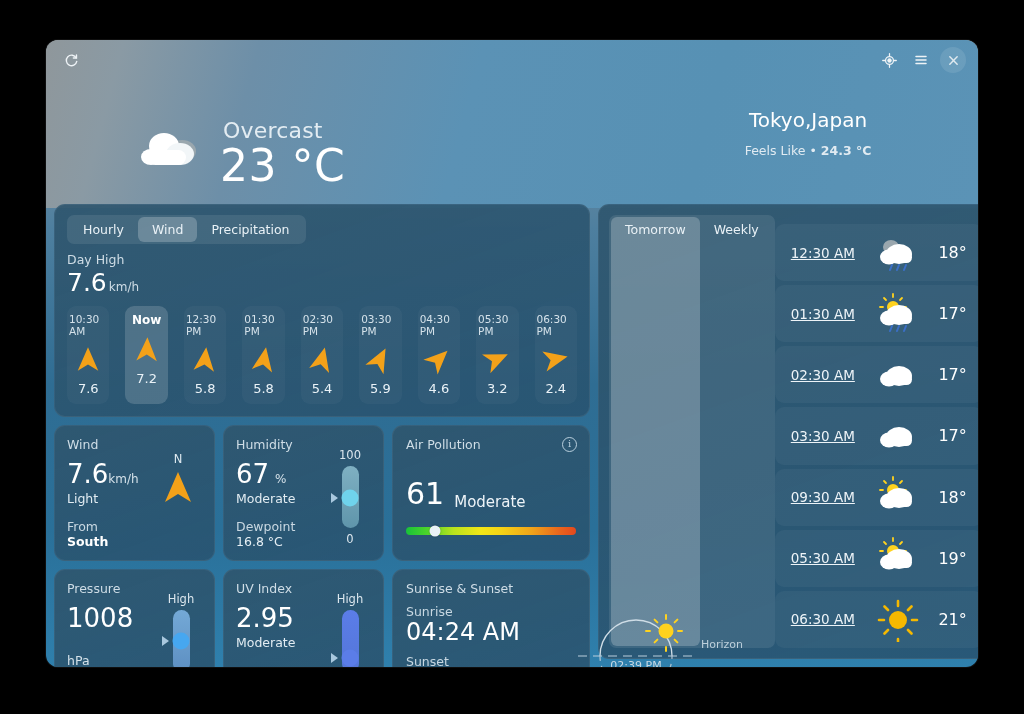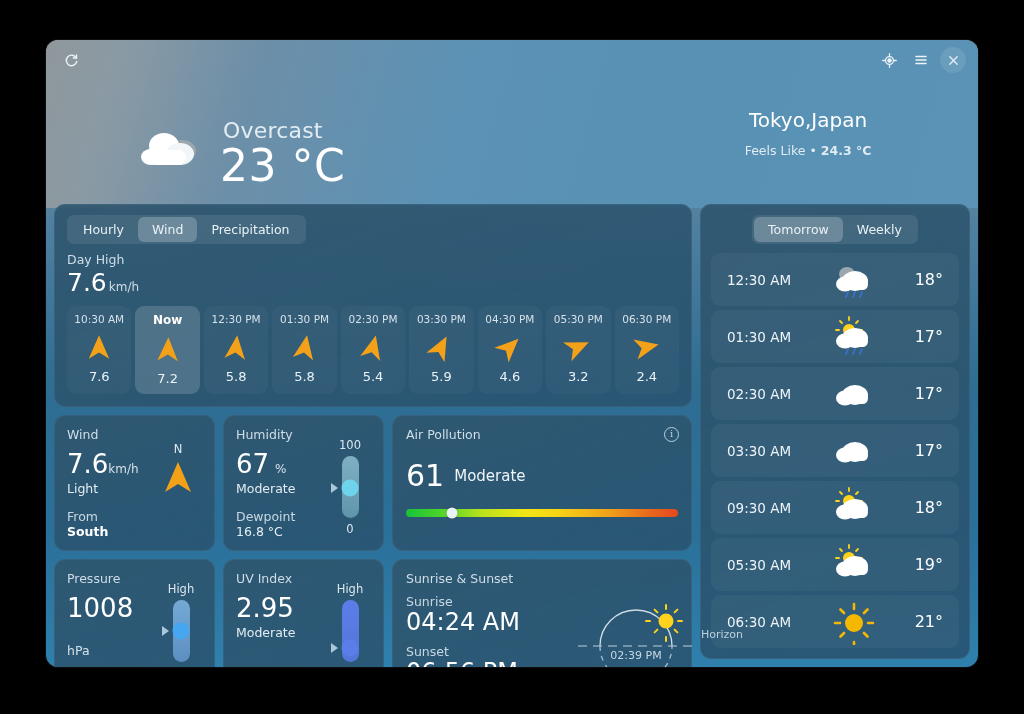--- a/index.html
+++ b/index.html
@@ -76,21 +76,21 @@
     border-radius: 7px; padding: 2px; margin-bottom: 8px;
   }
   .seg {
     font-size: 12.5px; color: #e9f1f6; padding: 5px 14px; border-radius: 6px;
     cursor: pointer; font-weight: 500; white-space: nowrap;
   }
   .seg.active { background: rgba(255,255,255,0.22); }
   .dayhigh-label { font-size: 12.5px; color: #cfdde6; }
   .dayhigh-val { font-size: 25px; color: #ffffff; font-weight: 500; margin-top: 1px; }
   .dayhigh-val small { font-size: 12px; color: #cfdde6; font-weight: 400; margin-left: 2px; }
-  .hours { display: flex; gap: 4px; margin-top: 9px; }
+  .hours { display: flex; gap: 16px; margin-top: 9px; }
   .hour {
     flex: 1; border-radius: 9px; padding: 7px 2px 8px 2px;
     display: flex; flex-direction: column; align-items: center; gap: 7px;
     background: rgba(255,255,255,0.035); cursor: pointer;
   }
   .hour.now { background: rgba(255,255,255,0.16); }
   .hour .h-time { font-size: 10.5px; color: #d5e2ea; }
   .hour.now .h-time { font-size: 12px; color: #ffffff; font-weight: 600; }
   .hour .h-val { font-size: 13px; color: #eaf2f7; }
   .arrow { width: 30px; height: 30px; display: block; }
@@ -139,28 +139,28 @@
   .info-i {
     position: absolute; right: 12px; top: 11px; width: 15px; height: 15px;
     border-radius: 50%; border: 1.4px solid #b9cfdd; color: #b9cfdd;
     font-size: 10px; line-height: 12px; text-align: center; cursor: pointer;
     font-family: "DejaVu Serif", serif;
   }
   .ss-label { font-size: 12.5px; color: #c8d8e2; margin-top: 8px;}
   .ss-time { font-size: 24px; color: #ffffff; font-weight: 500; line-height: 1.15;}
 
   
-  .panel { height: 100%; padding: 10px 10px 10px 10px; display: flex; flex-direction: column; }
+  .panel { height: 100%; padding: 10px 10px 10px 10px; display: flex; flex-direction: row; }
   .panel .segwrap { display: flex; justify-content: center; }
   .flist { margin-top: 9px; display: flex; flex-direction: column; gap: 4px; flex: 1; }
   .frow {
     flex: 1; display: flex; align-items: center; padding: 0 16px;
     background: rgba(255,255,255,0.045); border-radius: 9px; cursor: pointer;
   }
-  .frow .ft { font-size: 13.5px; color: #eef4f8; width: 82px; }
+  .frow .ft { font-size: 13.5px; color: #eef4f8; width: 82px; text-decoration: underline; }
   .frow .fi { flex: 1; display: flex; justify-content: center; }
   .frow .fd { font-size: 16px; color: #ffffff; font-weight: 500; width: 44px; text-align: right; }
 </style>
 </head>
 <body>
 
 <div class="window">
 
   <div class="header">
 
@@ -318,21 +318,21 @@
               <div class="ptr" id="hum-ptr" style="top: 52%;"></div>
               <div class="thumb" id="hum-thumb" style="top: 52%; background: rgb(111, 211, 236);"></div>
             </div>
             <div class="cap">0</div>
           </div>
         </div>
 
         <div class="card wide">
           <div class="card-title">Air Pollution</div>
           <div class="info-i">i</div>
-          <div style="margin-top:16px;display:flex;align-items:center">
+          <div style="margin-top:24px;display:flex;align-items:flex-end">
             <span class="aqi-val">61</span>
             <span class="aqi-lbl">Moderate</span>
           </div>
           <div class="aqi-bar">
             <div class="aqi-thumb" id="aqi-thumb" style="left: 17%;"></div>
           </div>
         </div>
       </div>
 
       <div class="row" style="flex:1">

